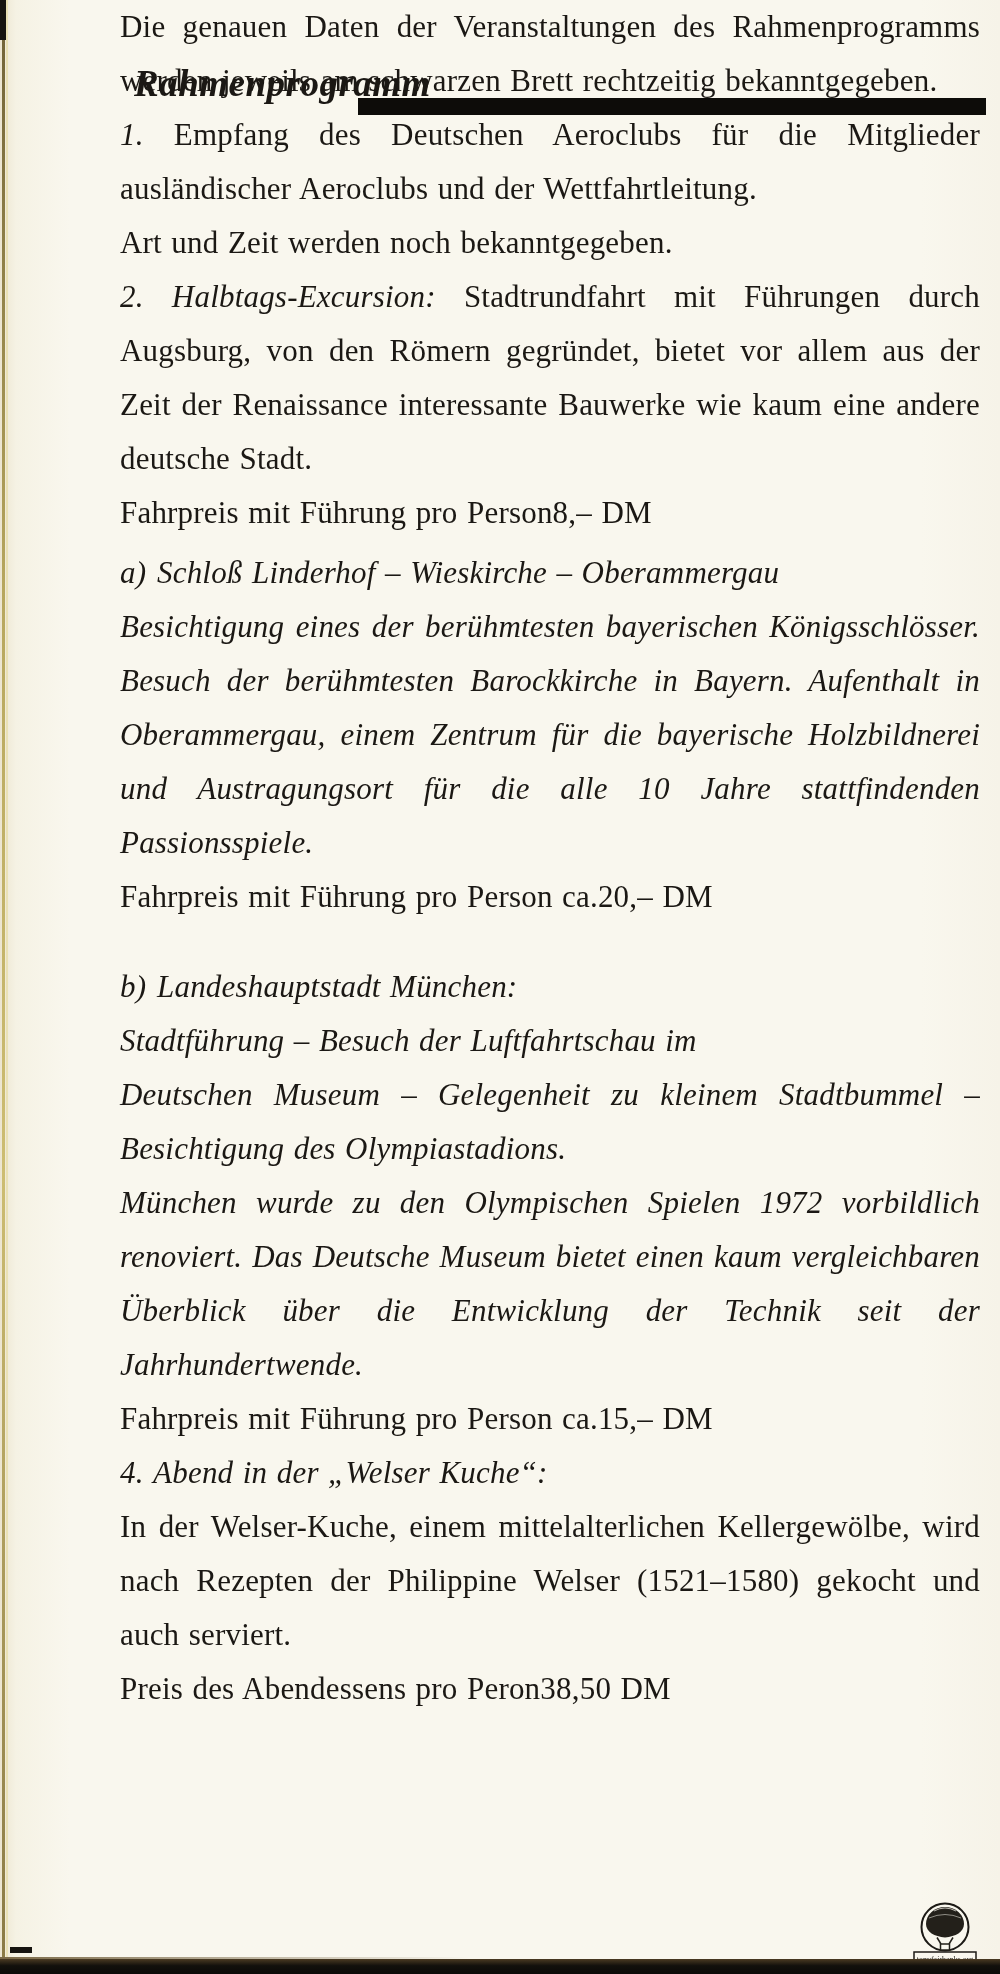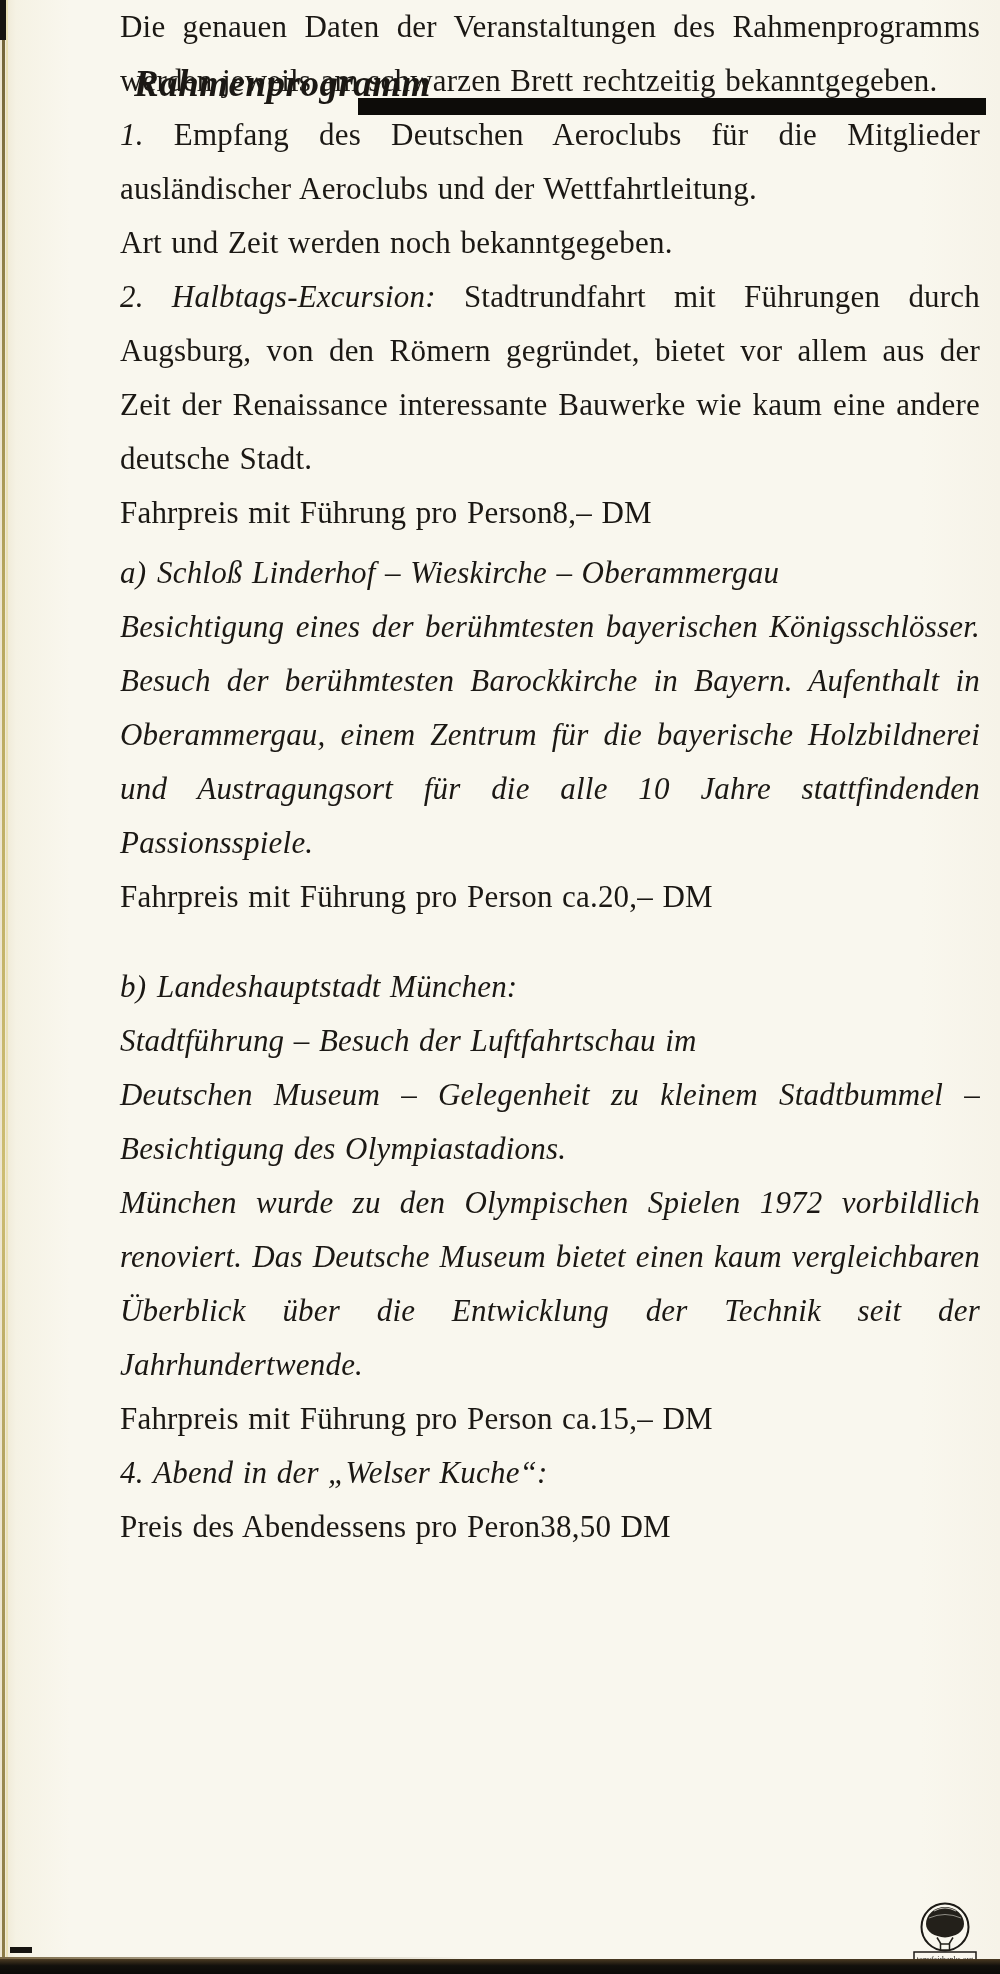--- a/index.html
+++ b/index.html
@@ -107,20 +107,21 @@
 Deutschen Museum – Gelegenheit zu kleinem Stadt­bummel – Besichtigung des Olympiastadions.
 München wurde zu den Olympischen Spielen 1972 vorbildlich renoviert. Das Deutsche Museum bietet einen kaum vergleichbaren Überblick über die Ent­wicklung der Technik seit der Jahrhundertwende.</p>
       <div class="price-row">
         <span class="lbl">Fahrpreis mit Führung pro Person ca.</span>
         <span class="val">15,– DM</span>
       </div>
     </div>
 
     <div>
       <p class="h-item4"><span class="it">4.</span> <span class="it">Abend in der „Welser Kuche“:</span></p>
+      <p class="item4-body just">In der Welser-Kuche, einem mittelalterlichen Kellerge­wölbe, wird nach Rezepten der Philippine Welser (1521–1580) gekocht und auch serviert.</p>
       <div class="price-row">
         <span class="lbl">Preis des Abendessens pro Peron</span>
         <span class="val">38,50 DM</span>
       </div>
     </div>
 
   </div>
 
   <div class="watermark">
     <svg width="66" height="64" viewBox="0 0 66 64">

